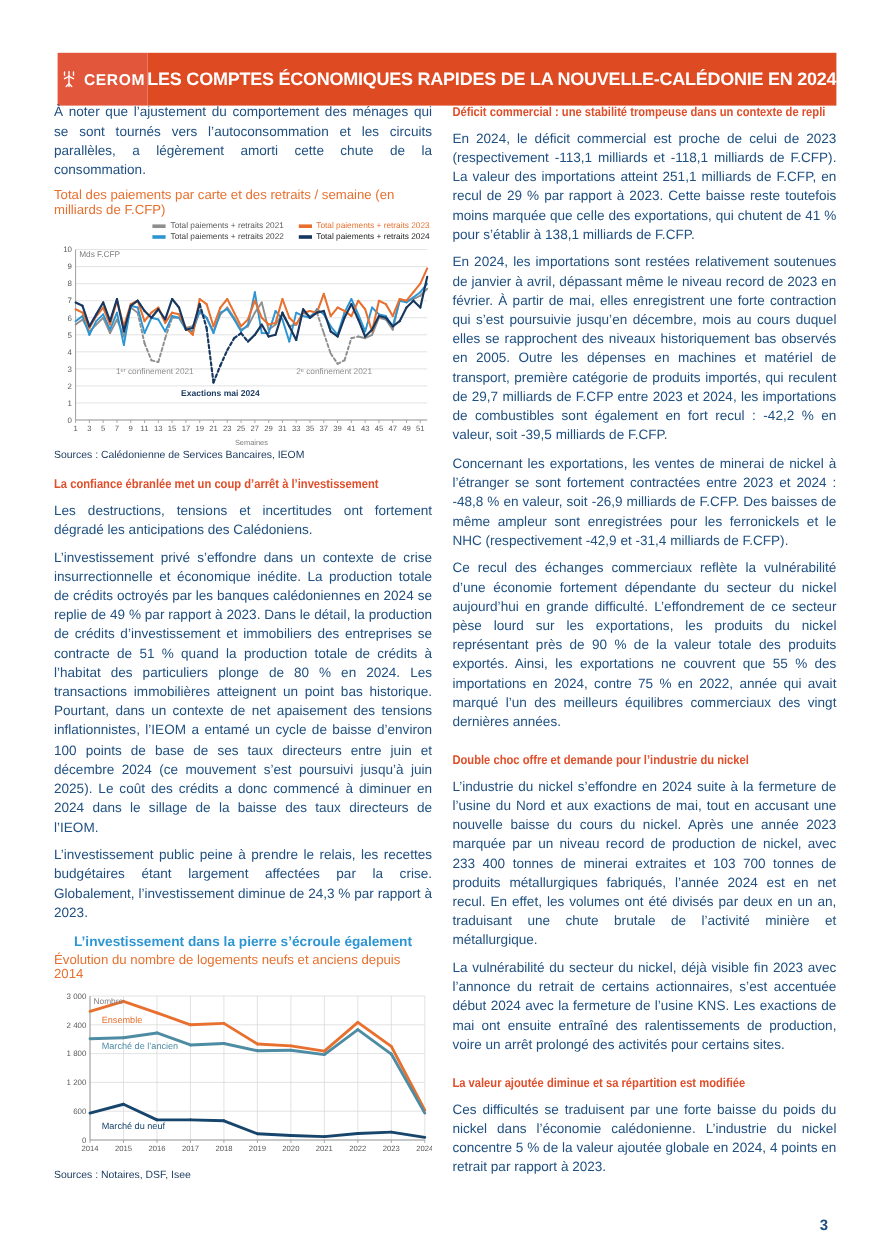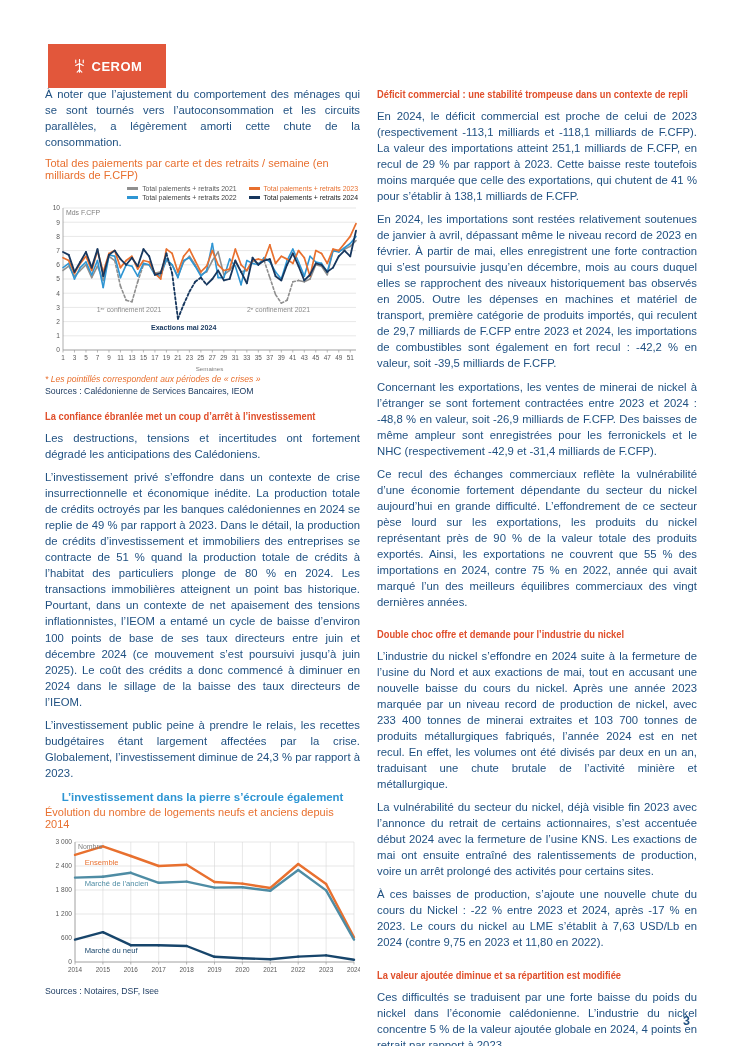--- a/index.html
+++ b/index.html
@@ -41,20 +41,23 @@
     <div class="logo-box">
       <svg width="15" height="15" viewBox="0 0 16 16">
         <g stroke="#ffffff" stroke-width="1.2" fill="none" stroke-linecap="round">
           <line x1="8" y1="4" x2="8" y2="14"></line>
           <path d="M4 7 L8 5 L12 7"></path>
           <path d="M4 1 L4 4 M8 0.5 L8 3 M12 1 L12 4"></path>
           <path d="M5.5 14 L8 11.5 L10.5 14"></path>
         </g>
       </svg>
       <span class="logo-text">CEROM</span>
+    </div>
+    <div class="title-box">
+      <span class="main-title">LES COMPTES ÉCONOMIQUES RAPIDES DE LA NOUVELLE-CALÉDONIE EN 2024</span>
     </div>
   </div>
 
   <div class="cols">
 
     <div class="col-left">
       <p class="body">À noter que l’ajustement du comportement des ménages qui se sont tournés vers l’autoconsommation et les circuits parallèles, a légèrement amorti cette chute de la consommation.</p>
 
       <div class="chart-sub">Total des paiements par carte et des retraits / semaine (en milliards de F.CFP)</div>
 
@@ -362,21 +365,20 @@
           <line x1="293.7647058823529" y1="54.28000000000001" x2="299.5098039215686" y2="48.60000000000001" stroke="#17375e" stroke-width="1.8" stroke-linecap="round"></line>
           <line x1="299.5098039215686" y1="48.60000000000001" x2="305.2549019607843" y2="54.28000000000001" stroke="#17375e" stroke-width="1.8" stroke-linecap="round"></line>
           <line x1="305.2549019607843" y1="54.28000000000001" x2="311" y2="28.719999999999988" stroke="#17375e" stroke-width="1.8" stroke-linecap="round"></line>
           <text x="84.06862745098039" y="109.66" text-anchor="middle" font-size="6.9" fill="#8c8c8c">1ᵉʳ confinement 2021</text>
           <text x="138.6470588235294" y="128.12" text-anchor="middle" font-size="7.1" fill="#17375e" font-weight="bold">Exactions mai 2024</text>
           <text x="233.44117647058823" y="109.66" text-anchor="middle" font-size="6.9" fill="#8c8c8c">2ᵉ confinement 2021</text>
           <text x="21" y="12.5" font-size="6.9" fill="#7f7f7f">Mds F.CFP</text>
           <text x="164.5" y="168.5" text-anchor="middle" font-size="6.2" fill="#7f7f7f">Semaines</text>
         </svg>
 
-      <div class="footnote">* Les pointillés correspondent aux périodes de « crises »</div>
       <div class="sources">Sources : Calédonienne de Services Bancaires, IEOM</div>
 
       <div class="section-h">La confiance ébranlée met un coup d’arrêt à l’investissement</div>
       <p class="body">Les destructions, tensions et incertitudes ont fortement dégradé les anticipations des Calédoniens.</p>
       <p class="body">L’investissement privé s’effondre dans un contexte de crise insurrectionnelle et économique inédite. La production totale de crédits octroyés par les banques calédoniennes en 2024 se replie de 49 % par rapport à 2023.  Dans le détail, la production de crédits d’investissement et immobiliers des entreprises se contracte de 51 % quand la production totale de crédits à l’habitat des particuliers plonge de 80 % en 2024. Les transactions immobilières atteignent un point bas historique. Pourtant, dans un contexte de net apaisement des tensions inflationnistes, l’IEOM a entamé un cycle de baisse d’environ 100 points de base de ses taux directeurs entre juin et décembre 2024 (ce mouvement s’est poursuivi jusqu’à juin 2025). Le coût des crédits a donc commencé à diminuer en 2024 dans le sillage de la baisse des taux directeurs de l’IEOM.</p>
       <p class="body">L’investissement public peine à prendre le relais, les recettes budgétaires étant largement affectées par la crise. Globalement, l’investissement diminue de 24,3 % par rapport à 2023.</p>
 
       <div class="chart-title">L’investissement dans la pierre s’écroule également</div>
       <div class="chart-sub">Évolution du nombre de logements neufs et anciens depuis 2014</div>
 
@@ -470,21 +472,20 @@
     <div class="col-right">
       <div class="section-h first">Déficit commercial : une stabilité trompeuse dans un contexte de repli</div>
       <p class="body">En 2024, le déficit commercial est proche de celui de 2023 (respectivement -113,1 milliards et -118,1 milliards de F.CFP). La valeur des importations atteint 251,1 milliards de F.CFP, en recul de 29 % par rapport à 2023. Cette baisse reste toutefois moins marquée que celle des exportations, qui chutent de 41 % pour s’établir à 138,1 milliards de F.CFP.</p>
       <p class="body">En 2024, les importations sont restées relativement soutenues de janvier à avril, dépassant même le niveau record de 2023 en février. À partir de mai, elles enregistrent une forte contraction qui s’est poursuivie jusqu’en décembre, mois au cours duquel elles se rapprochent des niveaux historiquement bas observés en 2005. Outre les dépenses en machines et matériel de transport, première catégorie de produits importés, qui reculent de 29,7 milliards de F.CFP entre 2023 et 2024, les importations de combustibles sont également en fort recul : -42,2 % en valeur, soit -39,5 milliards de F.CFP.</p>
       <p class="body">Concernant les exportations, les ventes de minerai de nickel à l’étranger se sont fortement contractées entre 2023 et 2024 : -48,8 % en valeur, soit -26,9 milliards de F.CFP. Des baisses de même ampleur sont enregistrées pour les ferronickels et le NHC (respectivement -42,9 et -31,4 milliards de F.CFP).</p>
       <p class="body">Ce recul des échanges commerciaux reflète la vulnérabilité d’une économie fortement dépendante du secteur du nickel aujourd’hui en grande difficulté. L’effondrement de ce secteur pèse lourd sur les exportations, les produits du nickel représentant près de 90 % de la valeur totale des produits exportés. Ainsi, les exportations ne couvrent que 55 % des importations en 2024, contre 75 % en 2022, année qui avait marqué l’un des meilleurs équilibres commerciaux des vingt dernières années.</p>
 
       <div class="section-h" style="margin-top:18px;">Double choc offre et demande pour l’industrie du nickel</div>
       <p class="body">L’industrie du nickel s’effondre en 2024 suite à la fermeture de l’usine du Nord et aux exactions de mai, tout en accusant une nouvelle baisse du cours du nickel. Après une année 2023 marquée par un niveau record de production de nickel, avec 233 400 tonnes de minerai extraites et 103 700 tonnes de produits métallurgiques fabriqués, l’année 2024 est en net recul. En effet, les volumes ont été divisés par deux en un an, traduisant une chute brutale de l’activité minière et métallurgique.</p>
       <p class="body">La vulnérabilité du secteur du nickel, déjà visible fin 2023 avec l’annonce du retrait de certains actionnaires, s’est accentuée début 2024 avec la fermeture de l’usine KNS. Les exactions de mai ont ensuite entraîné des ralentissements de production, voire un arrêt prolongé des activités pour certains sites.</p>
-      <p class="body">À ces baisses de production, s’ajoute une nouvelle chute du cours du Nickel : -22 % entre 2023 et 2024, après -17 % en 2023. Le cours du nickel au LME s’établit à 7,63 USD/Lb en 2024 (contre 9,75 en 2023 et 11,80 en 2022).</p>
 
       <div class="section-h" style="margin-top:18px;">La valeur ajoutée diminue et sa répartition est modifiée</div>
       <p class="body">Ces difficultés se traduisent par une forte baisse du poids du nickel dans l’économie calédonienne. L’industrie du nickel concentre 5 % de la valeur ajoutée globale en 2024, 4 points en retrait par rapport à 2023.</p>
     </div>
   </div>
 
   <div class="page-num">3</div>
 </div>
 
 </body></html>

